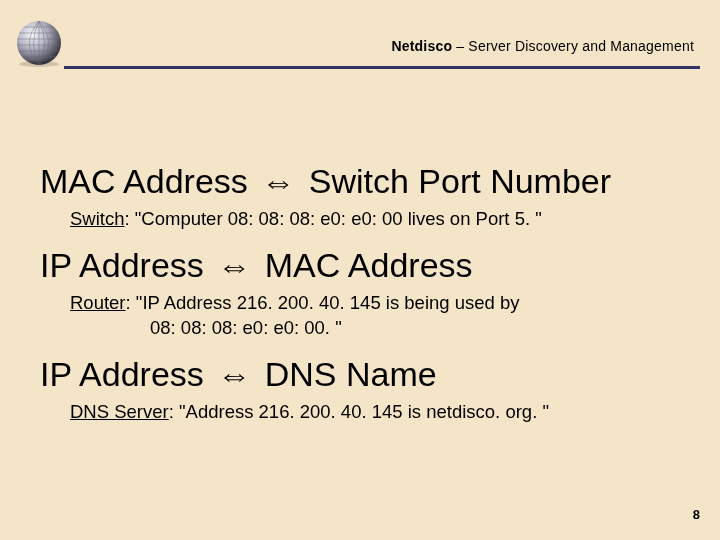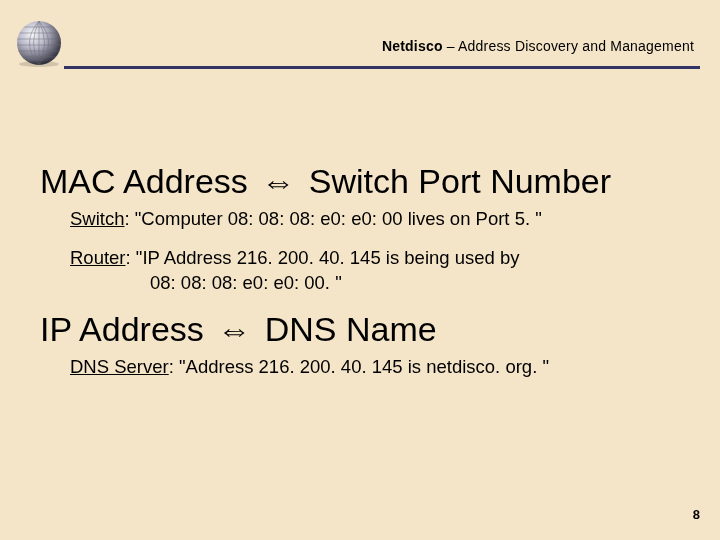--- a/index.html
+++ b/index.html
@@ -122,37 +122,42 @@
         <path d="M25,3 Q6,25 25,47"></path>
         <path d="M25,3 Q14,25 25,47"></path>
         <path d="M25,3 Q25,25 25,47"></path>
         <path d="M25,3 Q36,25 25,47"></path>
         <path d="M25,3 Q44,25 25,47"></path>
       </g>
       <ellipse cx="25" cy="46" rx="20" ry="3" fill="#000" opacity="0.15"></ellipse>
     </svg>
 
     <div class="tagline">
-      <span class="bold">Netdisco</span><span> – Address Discovery and Management</span>
+      <span class="bold">Netdisco</span><span> – Server Discovery and Management</span>
     </div>
     <div class="rule"></div>
   </div>
 
 
   <div class="body">
 
     <div class="heading">
       <span>MAC Address</span>
       <span class="arrow">⇔</span>
       <span>Switch Port Number</span>
     </div>
     <div class="detail">
       <span class="underline">Switch</span><span>: "Computer 08: 08: 08: e0: e0: 00 lives on Port 5. "</span>
     </div>
 
+    <div class="heading">
+      <span>IP Address</span>
+      <span class="arrow">⇔</span>
+      <span>MAC Address</span>
+    </div>
     <div class="detail">
       <span class="underline">Router</span><span>: "IP Address 216. 200. 40. 145 is being used by</span>
       <span class="cont">08: 08: 08: e0: e0: 00. "</span>
     </div>
 
     <div class="heading">
       <span>IP Address</span>
       <span class="arrow">⇔</span>
       <span>DNS Name</span>
     </div>

